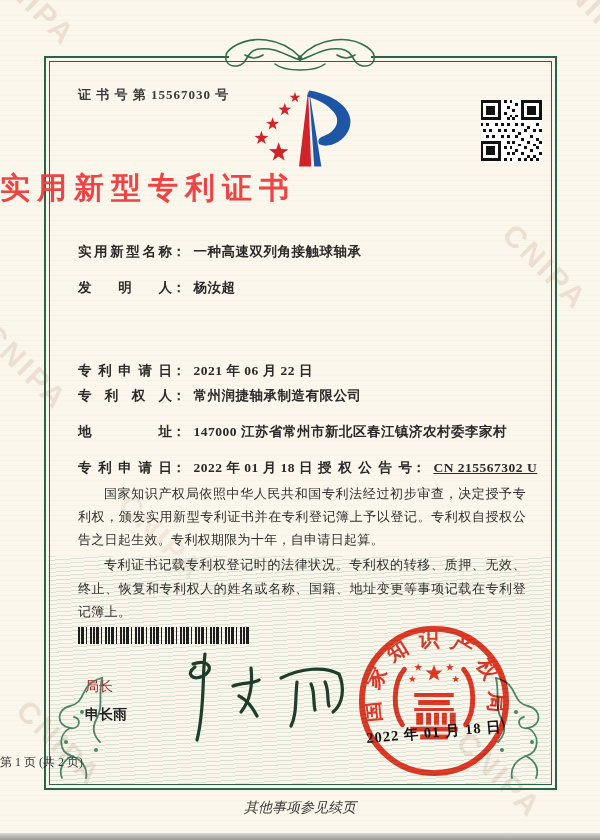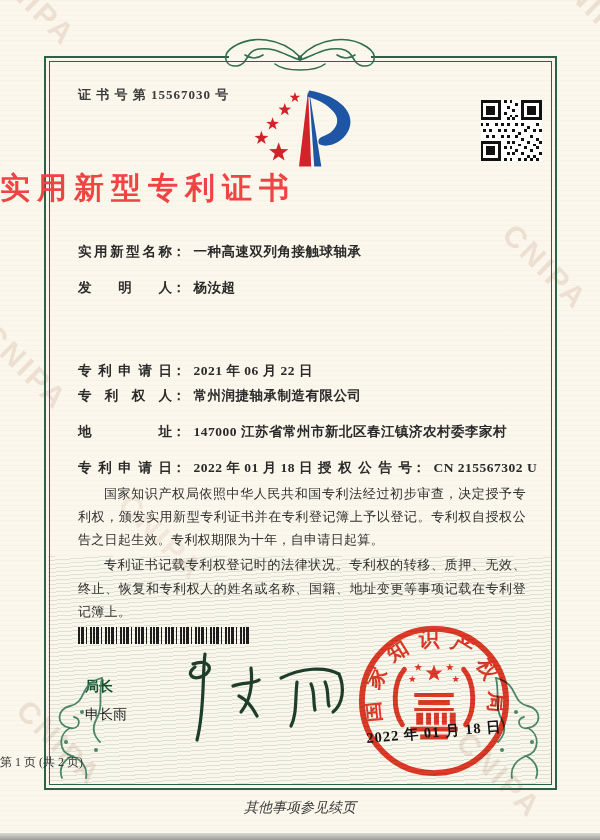--- a/index.html
+++ b/index.html
@@ -20,28 +20,28 @@
   .content{position:absolute;inset:0;z-index:2;}
   .cert-no{position:absolute;left:78px;top:86px;font-size:13px;font-weight:600;letter-spacing:1px;color:#3a3a3a;}
   .logo{position:absolute;left:234px;top:87px;width:132px;height:80px;}
   .qr{position:absolute;left:478px;top:100px;width:66px;height:61px;}
   .title{position:absolute;left:0;right:0;top:168px;text-align:left;
          font-size:30px;font-weight:700;letter-spacing:7px;color:#ef4444;}
   .frow{position:absolute;left:78px;width:450px;font-size:13.5px;font-weight:600;color:#2a2a2a;white-space:nowrap;}
   .flabel{display:inline-block;width:94px;text-align:justify;text-align-last:justify;vertical-align:bottom;}
   .fcolon{display:inline-block;}
   .fvalue{margin-left:8px;letter-spacing:.5px;}
-  .g2{position:absolute;left:240px;top:0;}
+  .g2{position:absolute;left:240px;top:0;text-decoration:underline;}
   .paras{position:absolute;left:78px;top:482px;width:448px;font-size:13px;line-height:1.78;
          color:#30302e;letter-spacing:.3px;}
   .paras p{margin:0 0 2px 0;text-indent:2em;text-align:justify;}
   .barcode{position:absolute;left:78px;top:627px;width:172px;height:17px;
       background:repeating-linear-gradient(90deg,#1d1d1d 0 2px,transparent 2px 3px,#1d1d1d 3px 6px,transparent 6px 8px,#1d1d1d 8px 9px,transparent 9px 12px,#1d1d1d 12px 14px,transparent 14px 15px);}
-  .sig-title{position:absolute;left:85px;top:678px;font-size:14px;font-weight:700;color:#14532d;}
-  .sig-name{position:absolute;left:85px;top:706px;font-size:14px;font-weight:400;color:#222;}
+  .sig-title{position:absolute;left:85px;top:678px;font-size:14px;font-weight:400;color:#b91c1c;}
+  .sig-name{position:absolute;left:85px;top:706px;font-size:14px;font-weight:700;color:#222;}
   .sig-script{position:absolute;left:165px;top:650px;width:190px;height:95px;}
   .flourish{position:absolute;width:56px;height:104px;z-index:2;opacity:.9;}
   .fl-left{left:52px;top:676px;}
   .fl-right{left:490px;top:676px;transform:scaleX(-1);}
   .ornament{position:absolute;left:215px;top:33px;width:170px;height:44px;z-index:2;}
   .seal{position:absolute;left:355px;top:622px;width:158px;height:158px;z-index:3;
         mix-blend-mode:multiply;opacity:.95;}
   .seal-date{position:absolute;left:352px;top:723px;width:164px;text-align:center;z-index:4;
         font-size:14.5px;font-weight:700;color:#141414;letter-spacing:1px;transform:rotate(-5deg);}
   .page-info{position:absolute;left:0;right:0;top:754px;text-align:left;font-size:12px;color:#333;z-index:2;}

